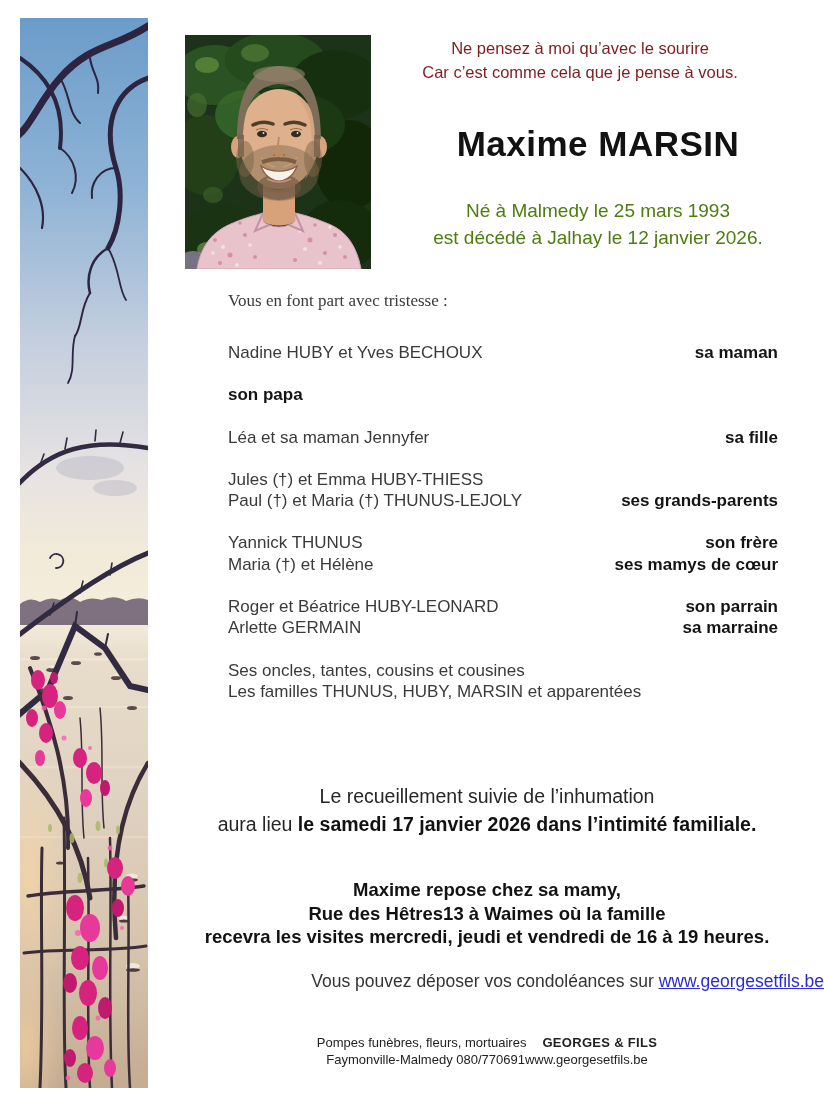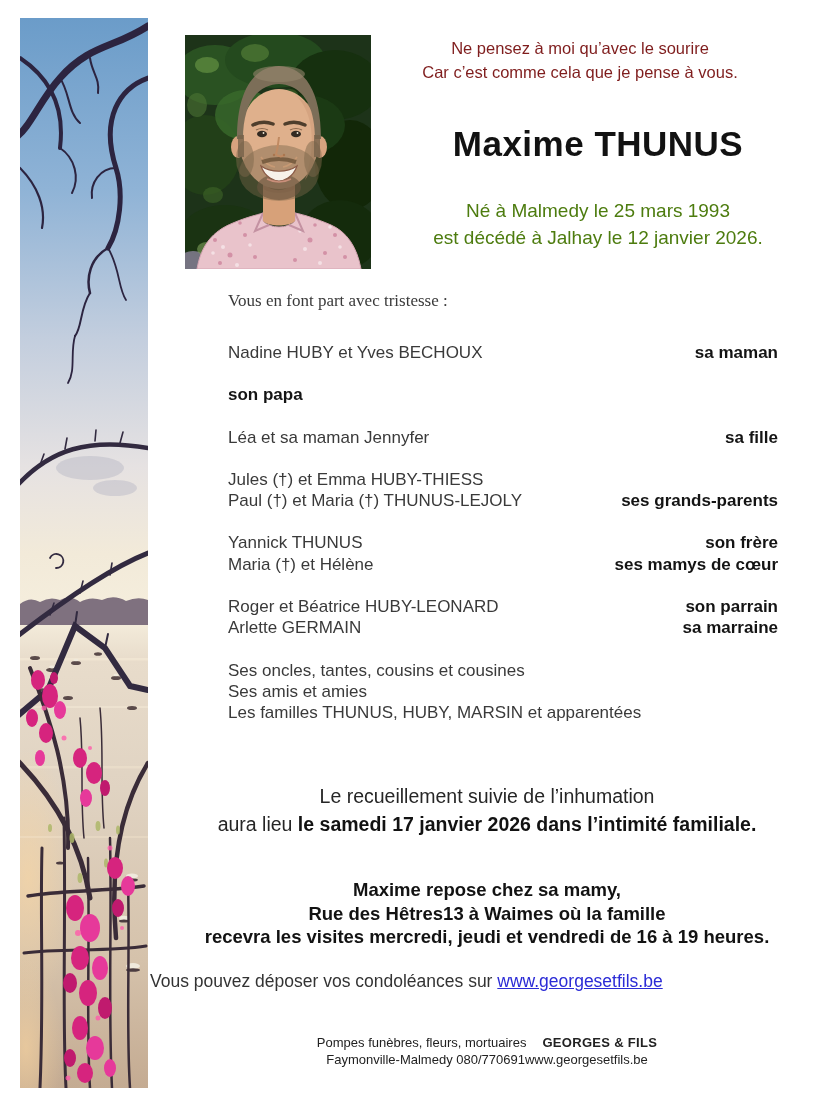--- a/index.html
+++ b/index.html
@@ -36,21 +36,21 @@
   .fleft{color:#3a3a3a;}
   .fright{font-weight:bold;color:#141414;white-space:nowrap;text-align:right;}
 
   .ceremony{left:150px;top:782px;width:674px;text-align:center;
             font-size:19.5px;line-height:28px;color:#262626;}
   .ceremony .bold{font-weight:bold;color:#121212;}
 
   .repose{left:150px;top:878px;width:674px;text-align:center;
           font-weight:bold;color:#121212;font-size:18.5px;line-height:23.5px;}
 
-  .condolences{left:150px;top:971px;width:674px;text-align:left;
+  .condolences{left:150px;top:971px;width:674px;text-align:right;
                font-size:17.5px;color:#333333;}
   .condolences a{color:#2b2bd6;text-decoration:underline;cursor:pointer;}
 
   .footer{left:150px;top:1034px;width:674px;text-align:center;
           font-size:13px;line-height:17px;color:#222222;}
   .footer .bold{font-weight:bold;margin-left:16px;letter-spacing:.3px;}
 </style>
 </head>
 <body>
 
@@ -307,21 +307,21 @@
     <rect x="53" y="100" width="6" height="22" fill="#75624a" opacity="0.8"></rect>
     <rect x="129" y="100" width="6" height="22" fill="#75624a" opacity="0.8"></rect>
   </svg>
 </div>
 
 <div class="abs quote">
   <div>Ne pensez à moi qu’avec le sourire</div>
   <div>Car c’est comme cela que je pense à vous.</div>
 </div>
 
-<div class="abs title">Maxime THUNUS</div>
+<div class="abs title">Maxime MARSIN</div>
 
 <div class="abs dates">
   <div>Né à Malmedy le 25 mars 1993</div>
   <div>est décédé à Jalhay le 12 janvier 2026.</div>
 </div>
 
 <div class="abs intro">Vous en font part avec tristesse :</div>
 
 <div class="abs family">
   <div class="fgroup">
@@ -367,23 +367,20 @@
       <span class="fright">son parrain</span>
     </div>
     <div class="frow">
       <span class="fleft">Arlette GERMAIN</span>
       <span class="fright">sa marraine</span>
     </div>
   </div>
   <div class="fgroup">
     <div class="frow">
       <span class="fleft">Ses oncles, tantes, cousins et cousines</span>
-    </div>
-    <div class="frow">
-      <span class="fleft">Ses amis et amies</span>
     </div>
     <div class="frow">
       <span class="fleft">Les familles THUNUS, HUBY, MARSIN et apparentées</span>
     </div>
   </div>
 </div>
 
 <div class="abs ceremony">
   <div>Le recueillement suivie de l’inhumation</div>
   <div><span>aura lieu </span><span class="bold">le samedi 17 janvier 2026 dans l’intimité familiale.</span></div>

